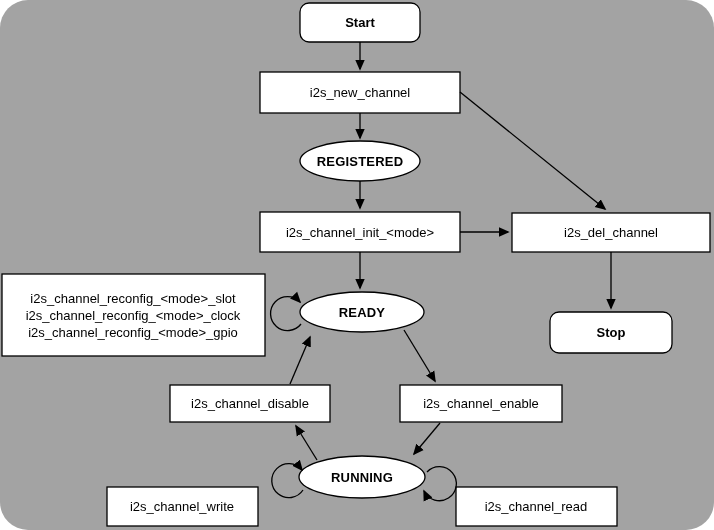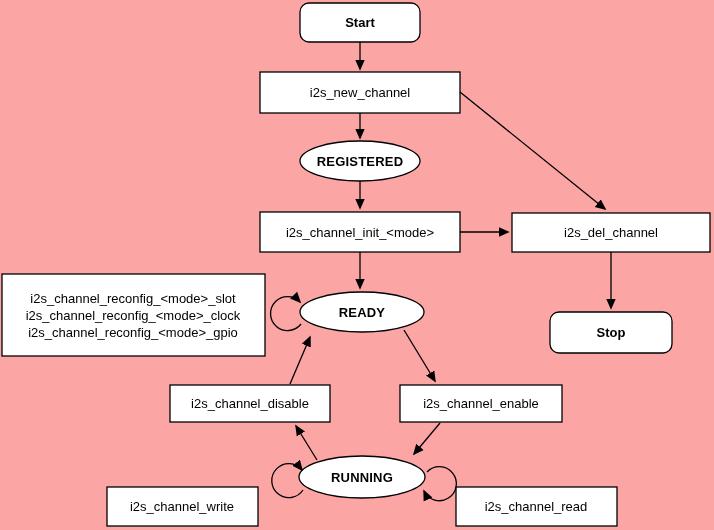--- a/index.html
+++ b/index.html
@@ -1,22 +1,23 @@
 <!DOCTYPE html>
 <html><head>
 <meta charset="utf-8">
 <style>
   html, body { margin: 0; padding: 0; background: #ffffff; }
   #stage {
     position: relative;
     width: 714px;
     height: 530px;
-    background: #fca5a5;
+    background: #a3a3a3;
     font-family: "Liberation Sans", sans-serif;
     overflow: hidden;
+    border-radius: 28px;
   }
   svg { display: block; }
   .box   { fill: #ffffff; stroke: #000000; stroke-width: 1.3; }
   .edge  { stroke: #000000; stroke-width: 1.3; fill: none; }
   .lbl   { font-family: "Liberation Sans", sans-serif; font-size: 13px; fill: #000000; text-anchor: middle; }
   .bold  { font-weight: bold; }
   .state { font-weight: bold; letter-spacing: 0.2px; }
 </style>
 </head>
 <body>

